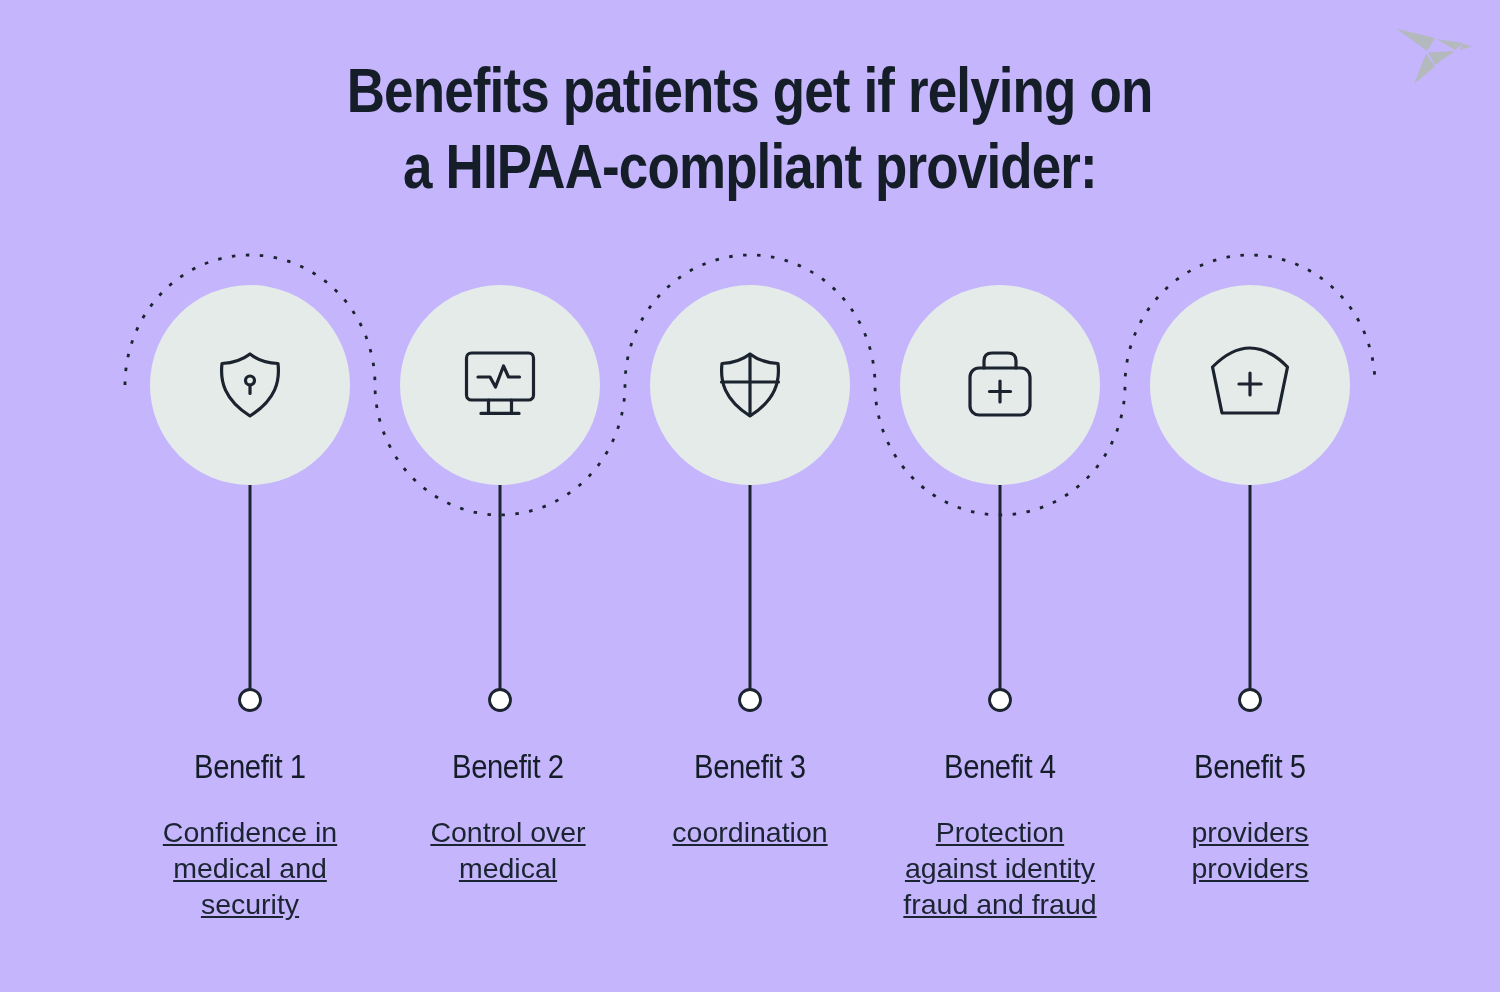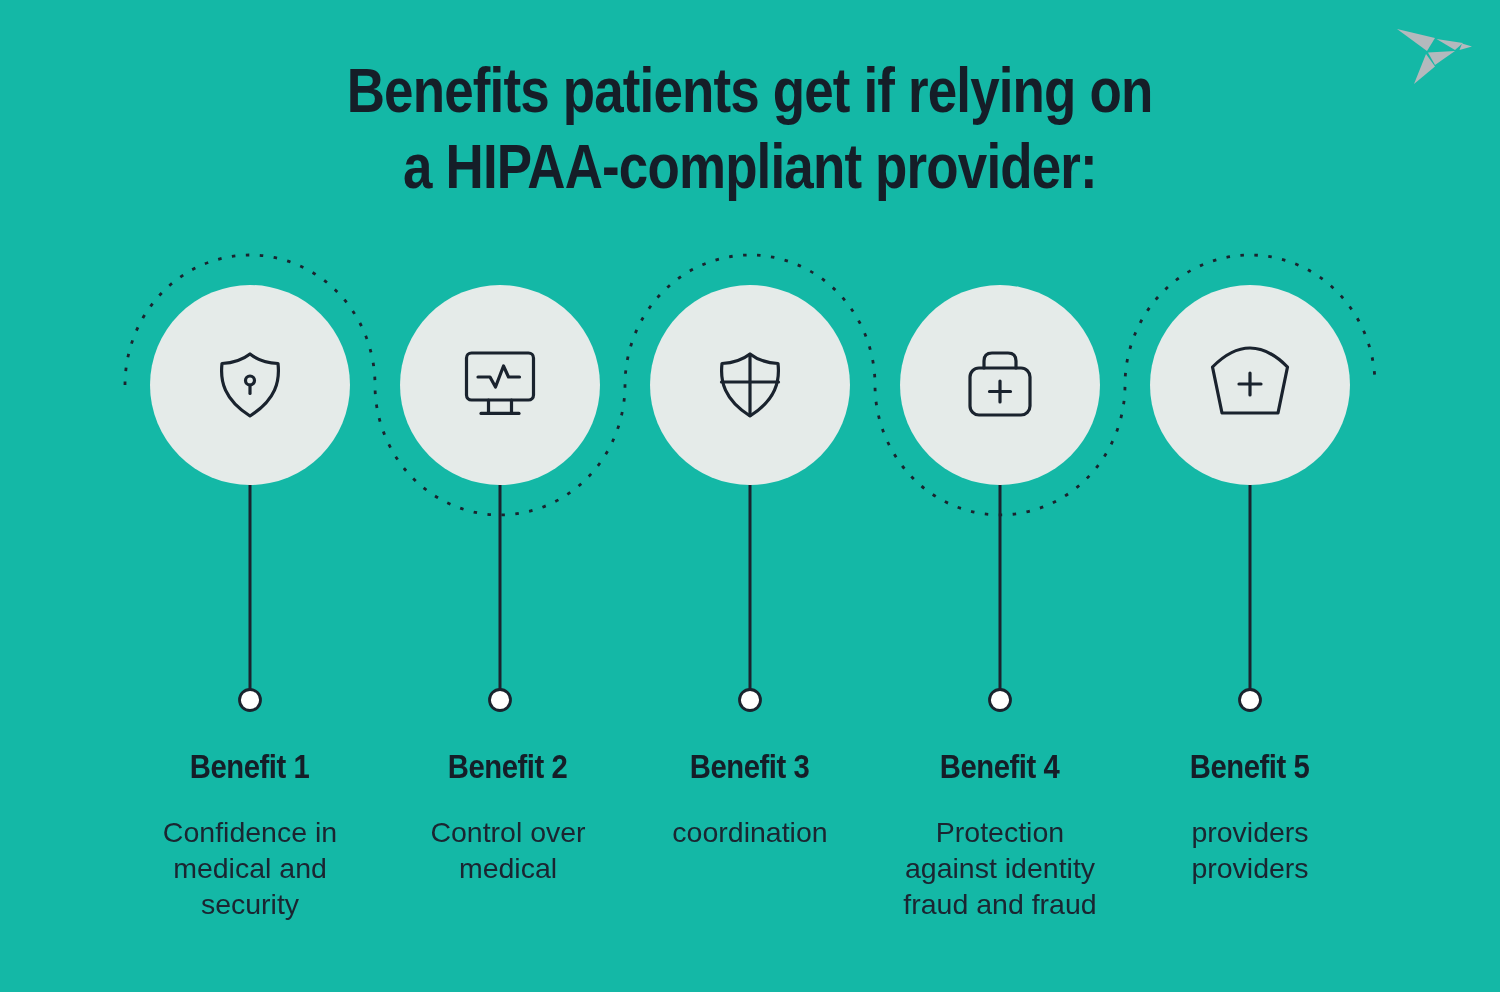--- a/index.html
+++ b/index.html
@@ -1,36 +1,36 @@
 <!DOCTYPE html>
 <html><head>
 <meta charset="utf-8">
 <style>
   html,body{margin:0;padding:0;background:#ffffff;}
   .canvas{
-    position:relative;width:1500px;height:992px;background:#14b8a6;
+    position:relative;width:1500px;height:992px;background:#c4b5fd;
     overflow:hidden;font-family:"Liberation Sans",sans-serif;
   }
   .title{
     position:absolute;top:52px;left:0;right:0;text-align:center;
     color:#151e28;font-weight:800;font-size:63px;line-height:76px;
   }
   .squeeze{
     display:inline-block;transform:scaleX(0.84);transform-origin:50% 50%;
     white-space:nowrap;letter-spacing:-1px;
   }
   .logo{position:absolute;left:1392px;top:24px;width:88px;height:74px;}
   .figure-svg{position:absolute;left:0;top:0;width:1500px;height:992px;}
   .benefit-col{position:absolute;top:746px;width:264px;text-align:center;}
   .benefit-label{
-    font-size:34px;font-weight:700;color:#151e28;line-height:40px;
+    font-size:34px;font-weight:400;color:#151e28;line-height:40px;
   }
   .benefit-label .squeeze{transform:scaleX(0.86);letter-spacing:-0.5px;}
   .benefit-desc{
-    margin-top:28px;font-size:28.5px;line-height:36px;color:#1b2531;
+    margin-top:28px;font-size:28.5px;line-height:36px;color:#1b2531;text-decoration:underline;
   }
 </style>
 </head>
 <body>
 
 <div class="canvas">
 
   <div class="title">
     <div><span class="squeeze">Benefits patients get if relying on</span></div>
     <div><span class="squeeze">a HIPAA-compliant provider:</span></div>

